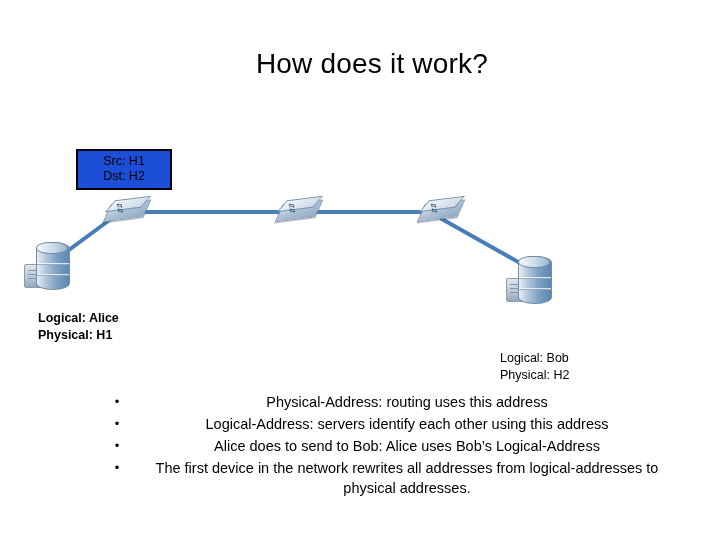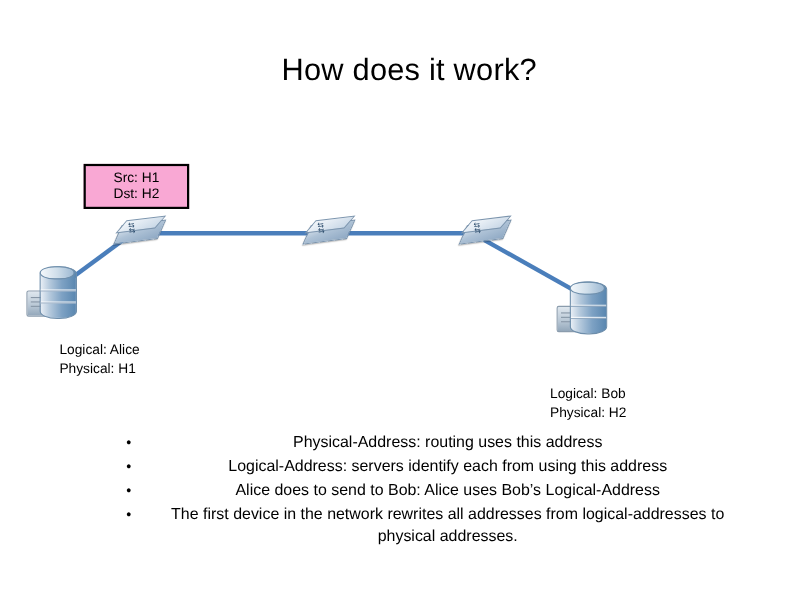--- a/index.html
+++ b/index.html
@@ -53,21 +53,21 @@
   }
 
   
   .packet-box {
     position: absolute;
     left: 76px;
     top: 19px;
     width: 96px;
     padding: 3px 0 4px 0;
     border: 2px solid #000000;
-    background: #f9a8d4;
+    background: #1d4ed8;
     text-align: center;
     font-size: 12.5px;
     line-height: 15px;
     box-sizing: border-box;
   }
 
   
   .switch {
     position: absolute;
     width: 40px;
@@ -257,40 +257,40 @@
         <div class="slot s1"></div>
           <div class="slot s2"></div>
           <div class="slot s3"></div>
       </div>
       <div class="cyl">
         <div class="band b1"></div>
           <div class="band b2"></div>
       </div>
     </div>
 
-    <div class="caption" style="left:54px; top:180px;">
+    <div class="caption" style="left:38px; top:180px;font-weight:bold;">
       <div>Logical: Alice</div>
       <div>Physical: H1</div>
     </div>
 
     <div class="caption" style="left:500px; top:180px;margin-top:40px;">
       <div>Logical: Bob</div>
       <div>Physical: H2</div>
     </div>
 
   </div>
 
   <div class="bullets">
     <div class="bullet-row">
       <div class="bullet-dot">•</div>
       <div class="bullet-text">Physical-Address: routing uses this address</div>
     </div>
     <div class="bullet-row">
       <div class="bullet-dot">•</div>
-      <div class="bullet-text">Logical-Address: servers identify each from using this address</div>
+      <div class="bullet-text">Logical-Address: servers identify each other using this address</div>
     </div>
     <div class="bullet-row">
       <div class="bullet-dot">•</div>
       <div class="bullet-text">Alice does to send to Bob: Alice uses Bob’s Logical-Address</div>
     </div>
     <div class="bullet-row">
       <div class="bullet-dot">•</div>
       <div class="bullet-text">The first device in the network rewrites all addresses from logical-addresses to physical addresses.</div>
     </div>
   </div>

